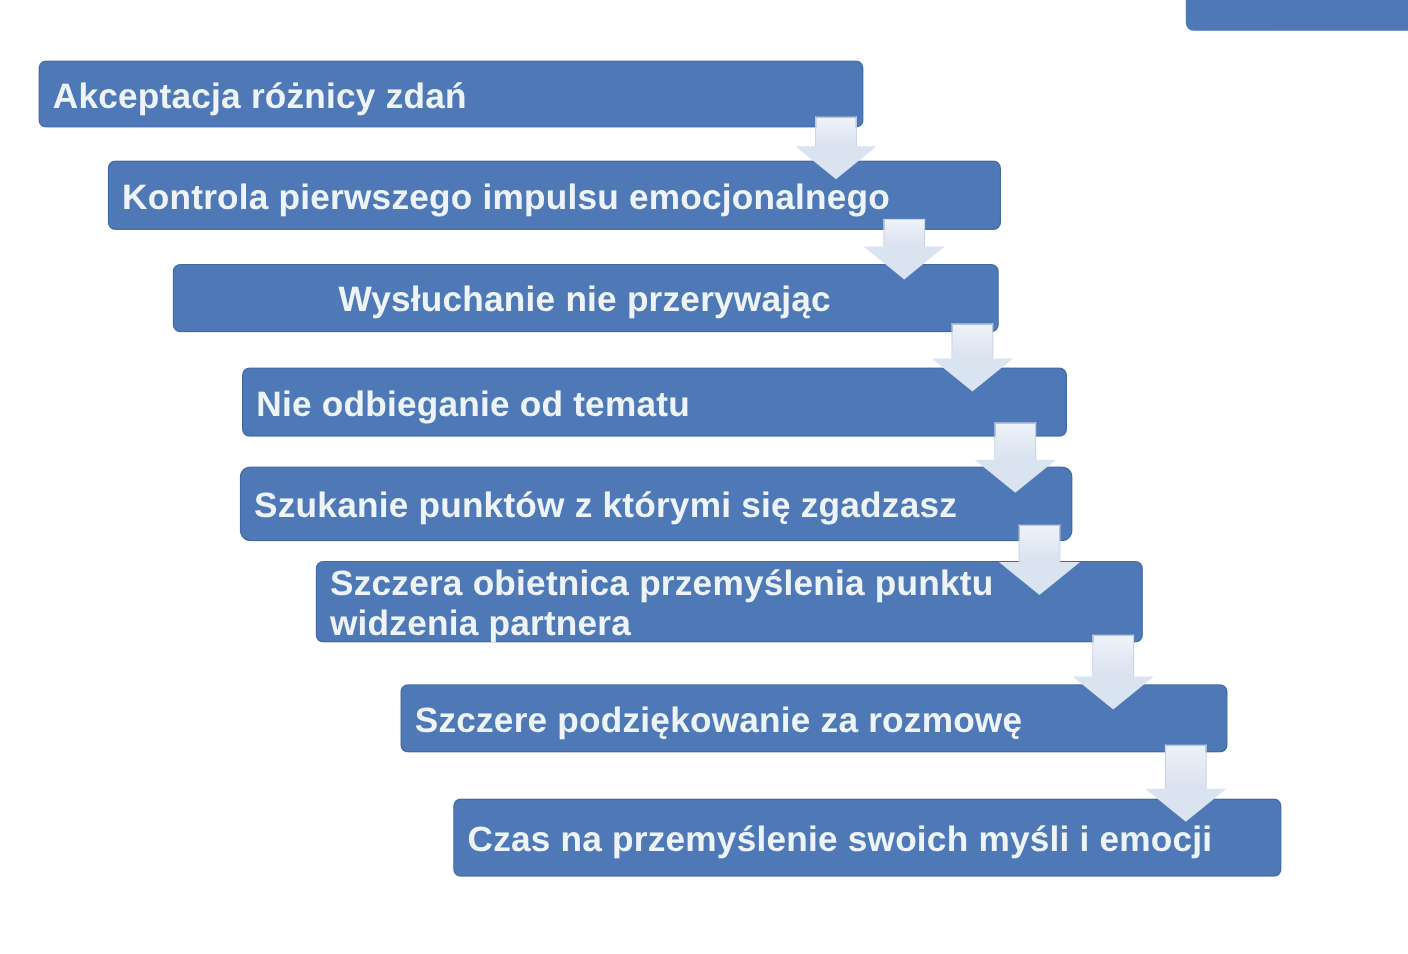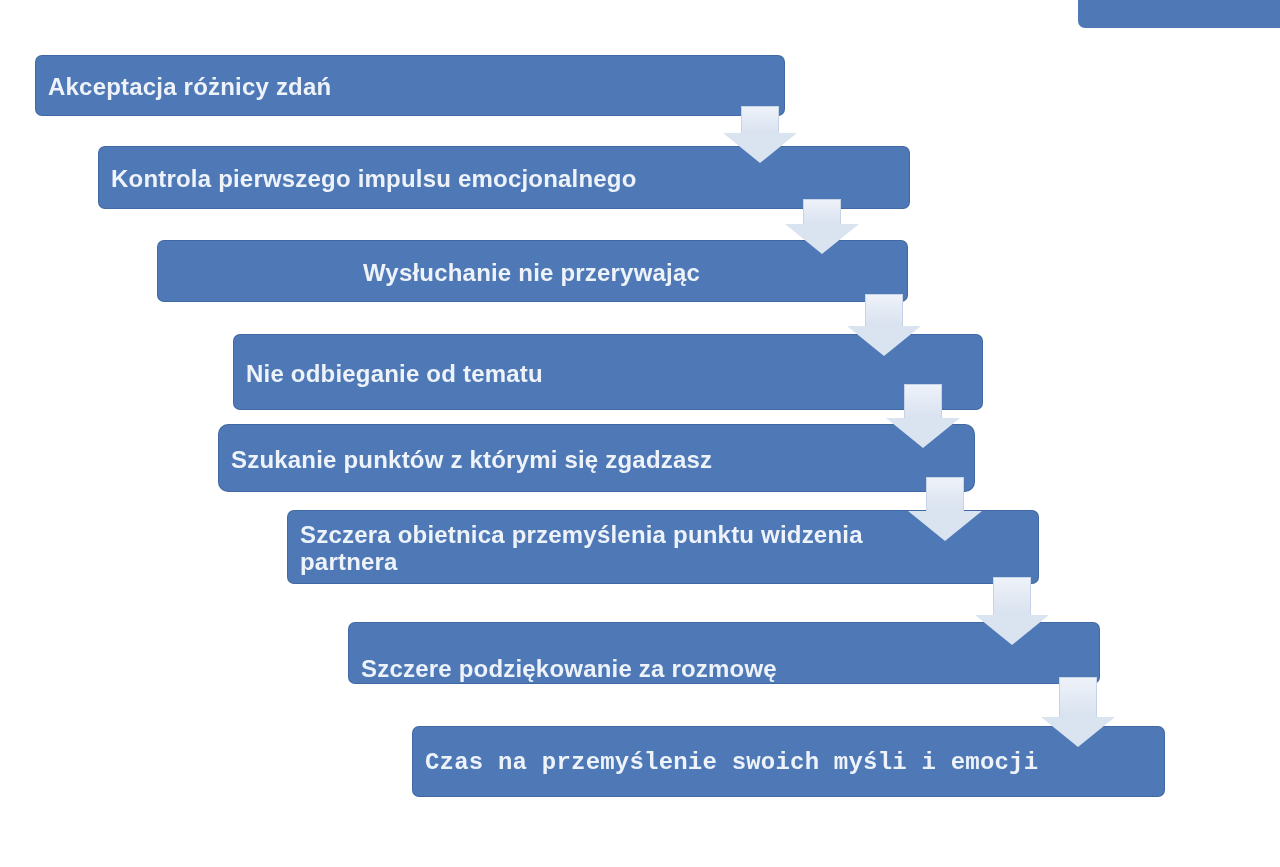--- a/index.html
+++ b/index.html
@@ -21,21 +21,21 @@
     border: 1px solid rgba(30, 60, 110, 0.28);
     border-radius: 7px;
     box-sizing: border-box;
     display: flex;
     align-items: center;
     z-index: 1;
   }
   .bar-label {
     color: var(--text-color, #eef3fa);
     font-weight: 700;
-    font-size: 24px;
+    font-size: 32px;
     line-height: 1.12;
     padding: 4px 14px 0 12px;
     letter-spacing: 0.2px;
   }
   .bar.two-line .bar-label {
     max-width: 640px;
   }
   .arrow {
     position: absolute;
     z-index: 3;
@@ -77,33 +77,33 @@
   <div class="corner-decoration" style="left:1078px; width:202px; height:28px;"></div>
 <div class="bar" style="left: 35px; top: 55px; width: 750px; height: 61px;">
       <span class="bar-label">Akceptacja różnicy zdań</span>
     </div>
     <div class="bar" style="left: 98px; top: 146px; width: 812px; height: 63px;">
       <span class="bar-label">Kontrola pierwszego impulsu emocjonalnego</span>
     </div>
     <div class="bar" style="left: 157px; top: 240px; width: 751px; height: 62px; justify-content: center;">
       <span class="bar-label">Wysłuchanie nie przerywając</span>
     </div>
-    <div class="bar" style="left: 220px; top: 334px; width: 750px; height: 76px; margin-left: 13px;">
+    <div class="bar" style="left: 220px; top: 334px; width: 750px; height: 63px;">
       <span class="bar-label">Nie odbieganie od tematu</span>
     </div>
     <div class="bar" style="left: 218px; top: 424px; width: 757px; height: 68px; border-radius: 10px;">
       <span class="bar-label">Szukanie punktów z którymi się zgadzasz</span>
     </div>
     <div class="bar two-line" style="left: 287px; top: 510px; width: 752px; height: 74px;">
       <span class="bar-label">Szczera obietnica przemyślenia punktu widzenia partnera</span>
     </div>
-    <div class="bar" style="left: 348px; top: 622px; width: 752px; height: 62px; align-items: flex-end;">
+    <div class="bar" style="left: 364px; top: 622px; width: 752px; height: 62px;">
       <span class="bar-label">Szczere podziękowanie za rozmowę</span>
     </div>
-    <div class="bar" style="left: 412px; top: 726px; width: 753px; height: 71px; font-family: Liberation Mono, monospace;">
+    <div class="bar" style="left: 412px; top: 726px; width: 753px; height: 71px;">
       <span class="bar-label">Czas na przemyślenie swoich myśli i emocji</span>
     </div>
     <div class="arrow" style="left: 723px; top: 106px; width: 74px; height: 57px;">
       <div class="stem" style="height: 29px;"></div>
       <div class="head"></div>
     </div>
     <div class="arrow" style="left: 785px; top: 199px; width: 74px; height: 55px;">
       <div class="stem" style="height: 27px;"></div>
       <div class="head"></div>
     </div>

